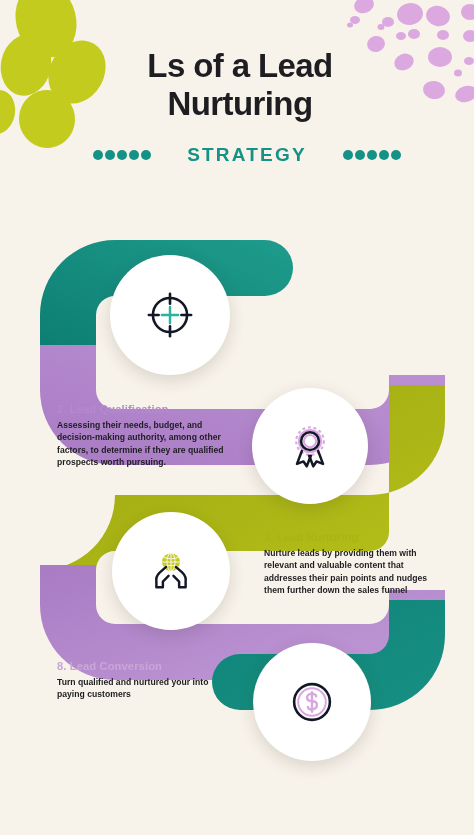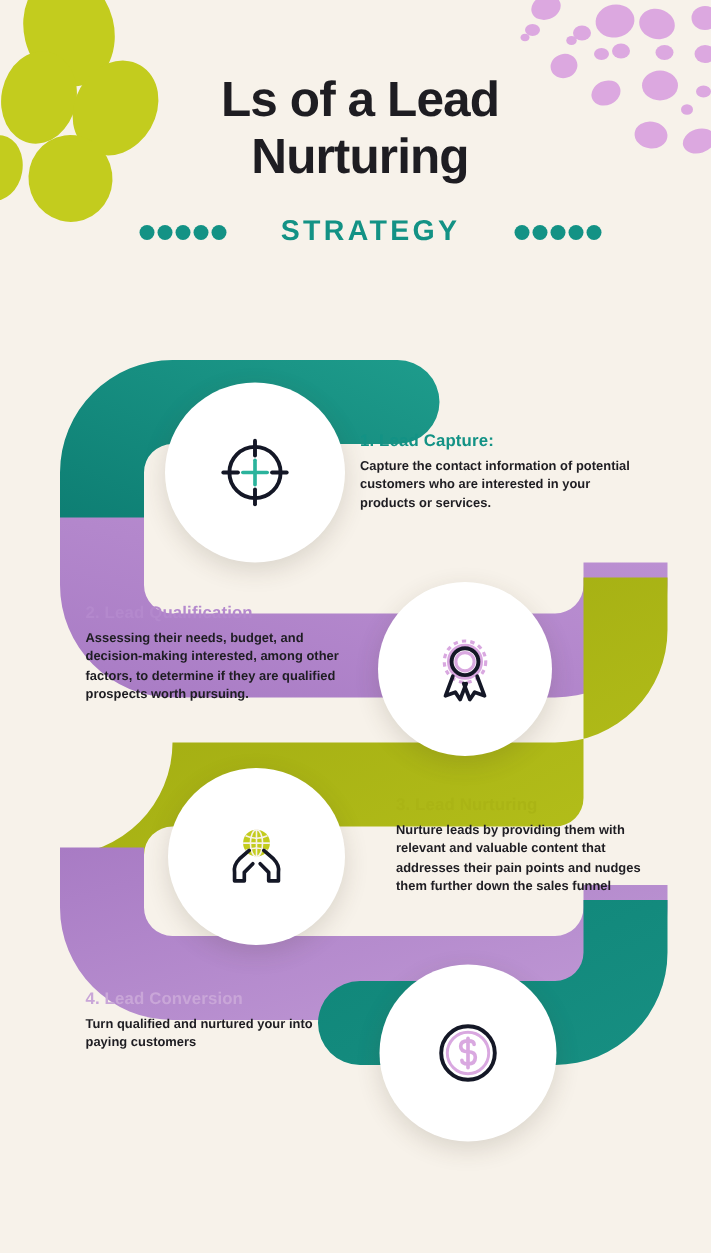--- a/index.html
+++ b/index.html
@@ -203,33 +203,29 @@
 
   <div class="node" style="left:253px; top:643px; width:118px; height:118px;">
     <svg class="node-icon" viewBox="0 0 64 64" fill="none">
       <circle cx="32" cy="32" r="22" stroke="#141726" stroke-width="3.2"></circle>
       <circle cx="32" cy="32" r="17" stroke="#D9A8E0" stroke-width="2.4"></circle>
       <path d="M 32 20 L 32 44" stroke="#D9A8E0" stroke-width="3" stroke-linecap="round"></path>
       <path d="M 37 25 Q 37 22 32 22 Q 26 22 26 26.5 Q 26 31 32 31 Q 38 31 38 35.5 Q 38 41 32 41 Q 27 41 27 38" stroke="#D9A8E0" stroke-width="3" stroke-linecap="round" fill="none"></path>
     </svg>
   </div>
 
-  <div class="step-text" style="left:240px; top:288px; width:180px;">
-    <div class="step-title" style="color:#139285;">1. Lead Capture:</div>
-    <div class="step-body">Capture the contact information of potential customers who are interested in your products or services.</div>
-  </div>
 
   <div class="step-text" style="left:57px; top:403px; width:184px;">
     <div class="step-title" style="color:#B489CD;">2. Lead Qualification</div>
-    <div class="step-body">Assessing their needs, budget, and decision-making interested, among other factors, to determine if they are qualified prospects worth pursuing.</div>
+    <div class="step-body">Assessing their needs, budget, and decision-making authority, among other factors, to determine if they are qualified prospects worth pursuing.</div>
   </div>
 
   <div class="step-text" style="left:240px; top:531px; width:184px;margin-left:24px;">
     <div class="step-title" style="color:#AAB415;">3. Lead Nurturing</div>
     <div class="step-body">Nurture leads by providing them with relevant and valuable content that addresses their pain points and nudges them further down the sales funnel</div>
   </div>
 
   <div class="step-text" style="left:57px; top:660px; width:180px;">
-    <div class="step-title" style="color:#C9A6D8;">4. Lead Conversion</div>
+    <div class="step-title" style="color:#C9A6D8;">8. Lead Conversion</div>
     <div class="step-body">Turn qualified and nurtured your into paying customers</div>
   </div>
 
 </div>
 
 </body></html>

